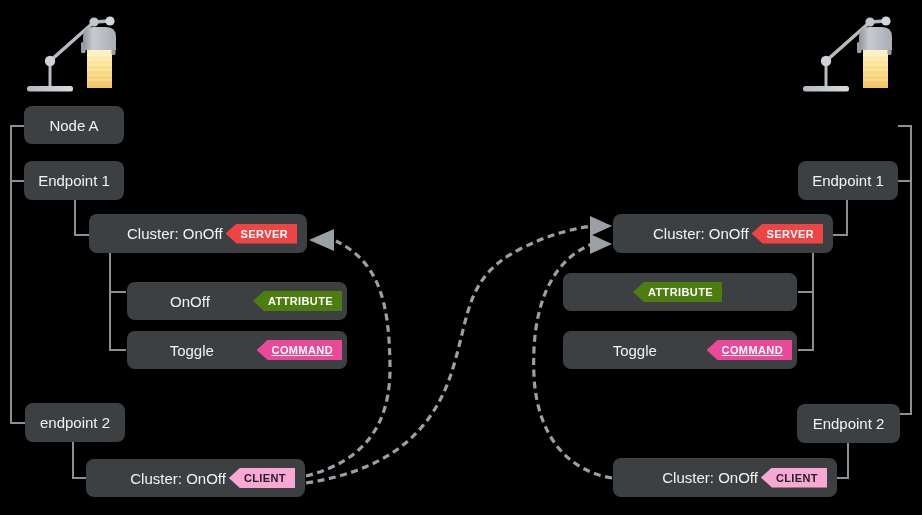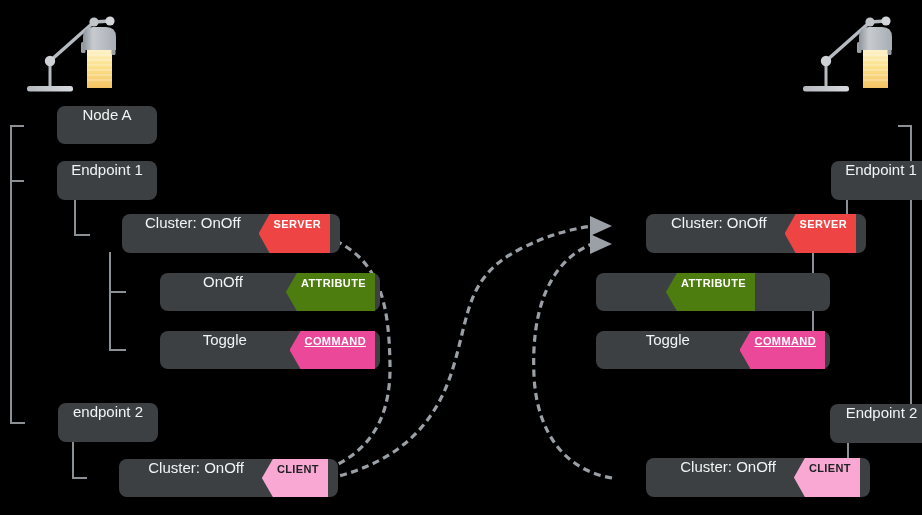--- a/index.html
+++ b/index.html
@@ -17,28 +17,28 @@
     width: 922px; height: 515px;
   }
   .box {
     position: absolute;
     background: #3c4043;
     border-radius: 8px;
     color: #f1f3f4;
     font-size: 15px;
     font-weight: 500;
     display: flex;
+    align-items: center;
     justify-content: center;
     box-sizing: border-box;
     white-space: nowrap;
-    margin-left: 33px;
   }
   .box.cluster {
     justify-content: flex-end;
-    gap: 18px;
+    gap: 3px;
     padding-right: 10px;
   }
   .box.member { padding-right: 5px; }
   .box.member .member-label { flex: 1; text-align: center; }
   .badge {
     font-size: 11px;
     font-weight: 700;
     letter-spacing: 0.4px;
     color: #ffffff;
     padding: 4px 9px 4px 15px;
@@ -141,21 +141,21 @@
 
   <div class="box" style="left:24px; top:161px; width:100px; height:39px">
     <span>Endpoint 1</span>
   </div>
 
   <div class="box cluster" style="left:89px; top:214px; width:218px; height:39px">
     <span>Cluster: OnOff</span>
     <span class="badge server">SERVER</span>
   </div>
 
-  <div class="box member" style="left:127px; top:273px; width:220px; height:38px">
+  <div class="box member" style="left:127px; top:282px; width:220px; height:38px">
     <span class="member-label">OnOff</span>
     <span class="badge attribute">ATTRIBUTE</span>
   </div>
 
   <div class="box member" style="left:127px; top:331px; width:220px; height:38px">
     <span class="member-label">Toggle</span>
     <span class="badge command">COMMAND</span>
   </div>
 
   <div class="box" style="left:25px; top:403px; width:100px; height:39px">

